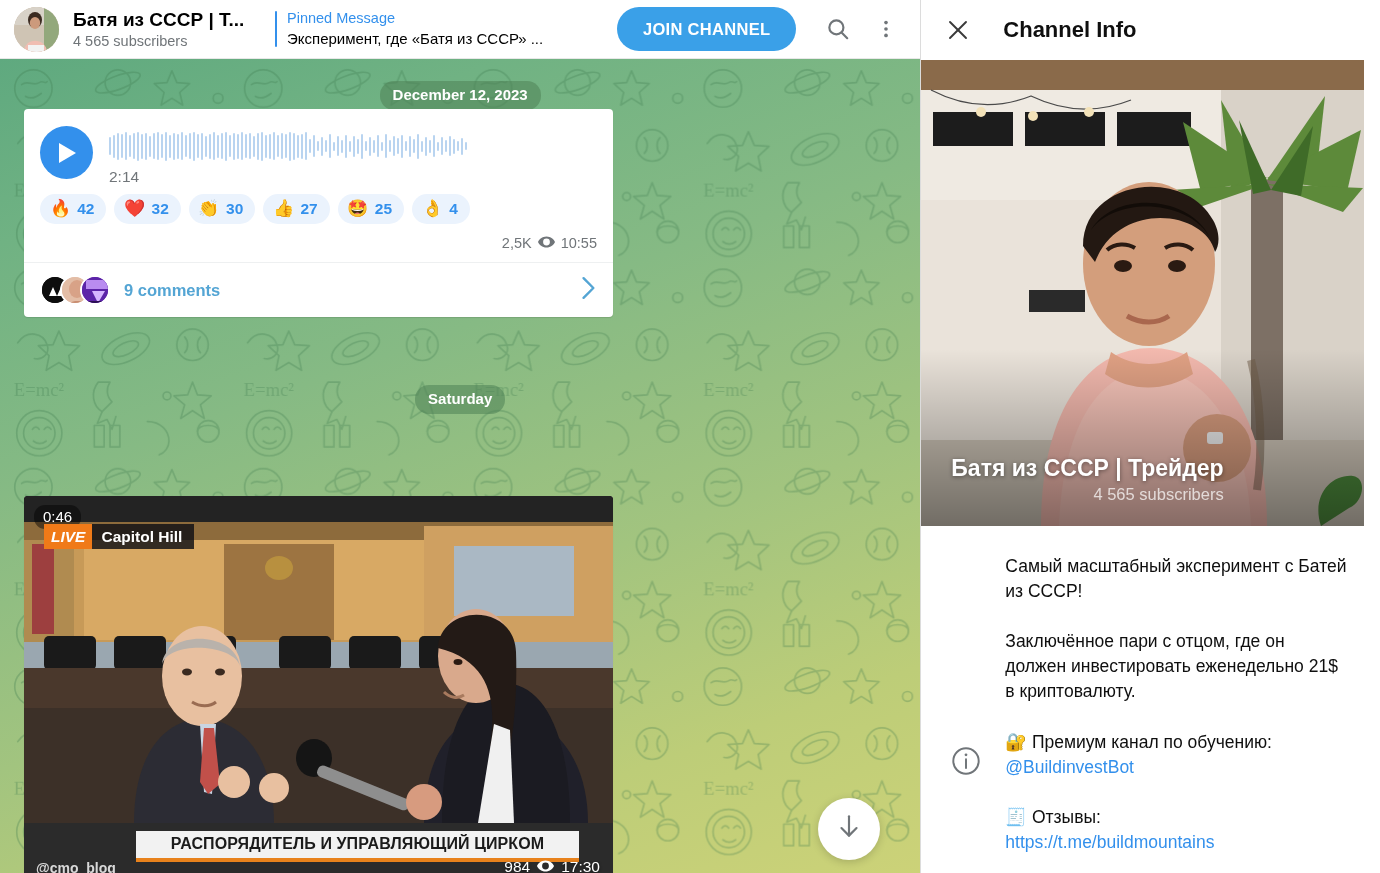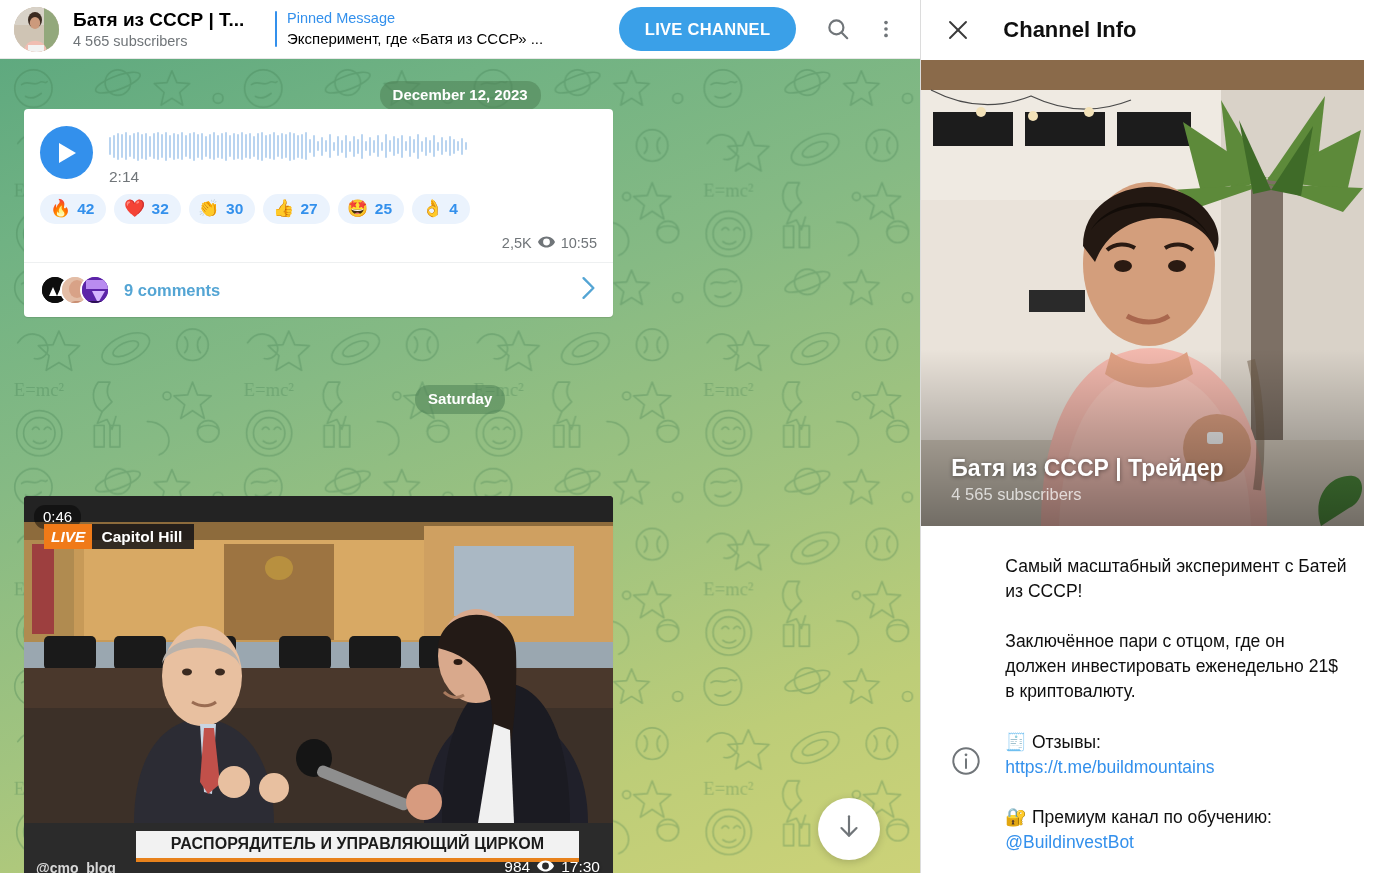--- a/index.html
+++ b/index.html
@@ -136,21 +136,21 @@
     background: #fff; box-shadow: 0 2px 8px rgba(0,0,0,.18);
     display: flex; align-items: center; justify-content: center; cursor: pointer;
   }
 
   
   .info-col { width: 468px; height: 873px; background: #fff; border-left: 1px solid #dcdcdc; position: relative; overflow: hidden; }
   .info-header { height: 60px; display: flex; align-items: center; padding-left: 22px; gap: 30px; }
   .close-x { width: 30px; height: 30px; display: flex; align-items: center; justify-content: center; cursor: pointer; }
   .info-title { font-size: 22px; font-weight: bold; color: #0f0f0f; }
 
-  .hero { position: relative; width: 443px; height: 466px; overflow: hidden; background: #c2410c; }
+  .hero { position: relative; width: 443px; height: 466px; overflow: hidden; background: #c2410c; text-align: right; }
   .hero-fade { position: absolute; inset: 0; background: linear-gradient(to bottom, rgba(0,0,0,0) 62%, rgba(0,0,0,.45) 100%); }
   .hero-texts { position: absolute; left: 30px; bottom: 22px; }
   .hero-title { font-size: 23px; font-weight: bold; color: #fff; text-shadow: 0 1px 4px rgba(0,0,0,.45); line-height: 28px; }
   .hero-sub { font-size: 16.5px; color: rgba(255,255,255,.72); margin-top: 3px; }
 
   .info-desc { padding: 28px 30px 0 84px; }
   .info-desc p { font-size: 17.5px; line-height: 25px; color: #0f0f0f; }
   .info-desc p + p { margin-top: 25px; }
 
   .info-row { display: flex; padding: 26px 30px 0 30px; }
@@ -184,21 +184,21 @@
         <div class="hdr-sub">4 565 subscribers</div>
       </div>
       <div class="pinned">
         <div class="pin-bar"></div>
         <div class="pin-texts">
           <div class="pin-label">Pinned Message</div>
           <div class="pin-text">Эксперимент, где «Батя из СССР» ...</div>
         </div>
       </div>
       <div class="hdr-spacer"></div>
-      <button class="join-btn">LIVE CHANNEL</button>
+      <button class="join-btn">JOIN CHANNEL</button>
       <div class="hdr-icon search">
         <svg width="26" height="26" viewBox="0 0 24 24" fill="none" stroke="#707579" stroke-width="2" stroke-linecap="round">
           <circle cx="10.5" cy="10.5" r="6.5"></circle>
             <line x1="15.5" y1="15.5" x2="20.5" y2="20.5"></line>
         </svg>
       </div>
       <div class="hdr-icon more">
         <svg width="22" height="22" viewBox="0 0 24 24" fill="#707579">
           <circle cx="12" cy="5" r="2"></circle>
             <circle cx="12" cy="12" r="2"></circle>
@@ -607,24 +607,24 @@
     <div class="info-row">
       <div class="info-icon">
         <svg width="30" height="30" viewBox="0 0 26 26" fill="none" stroke="#707579" stroke-width="1.7">
           <circle cx="13" cy="13" r="11"></circle>
             <line x1="13" y1="11.5" x2="13" y2="19" stroke-linecap="round"></line>
           <circle cx="13" cy="7.6" r="1.2" fill="#707579" stroke="none"></circle>
         </svg>
       </div>
       <div class="info-row-text">
         <p>
+          <span>🔐 Премиум канал по обучению:</span><br>
+          <span class="link">@BuildinvestBot</span>
+        </p>
+        <p>
           <span>🧾 Отзывы:</span><br>
           <span class="link">https://t.me/buildmountains</span>
         </p>
-        <p>
-          <span>🔐 Премиум канал по обучению:</span><br>
-          <span class="link">@BuildinvestBot</span>
-        </p>
       </div>
     </div>
   </div>
 
 </div>
 
 </body></html>

